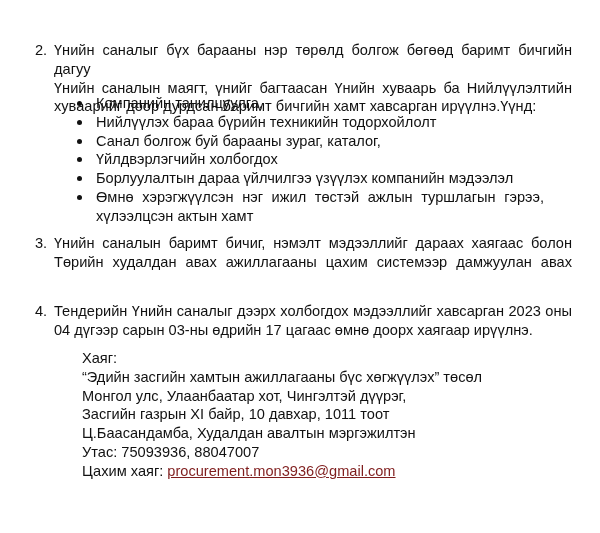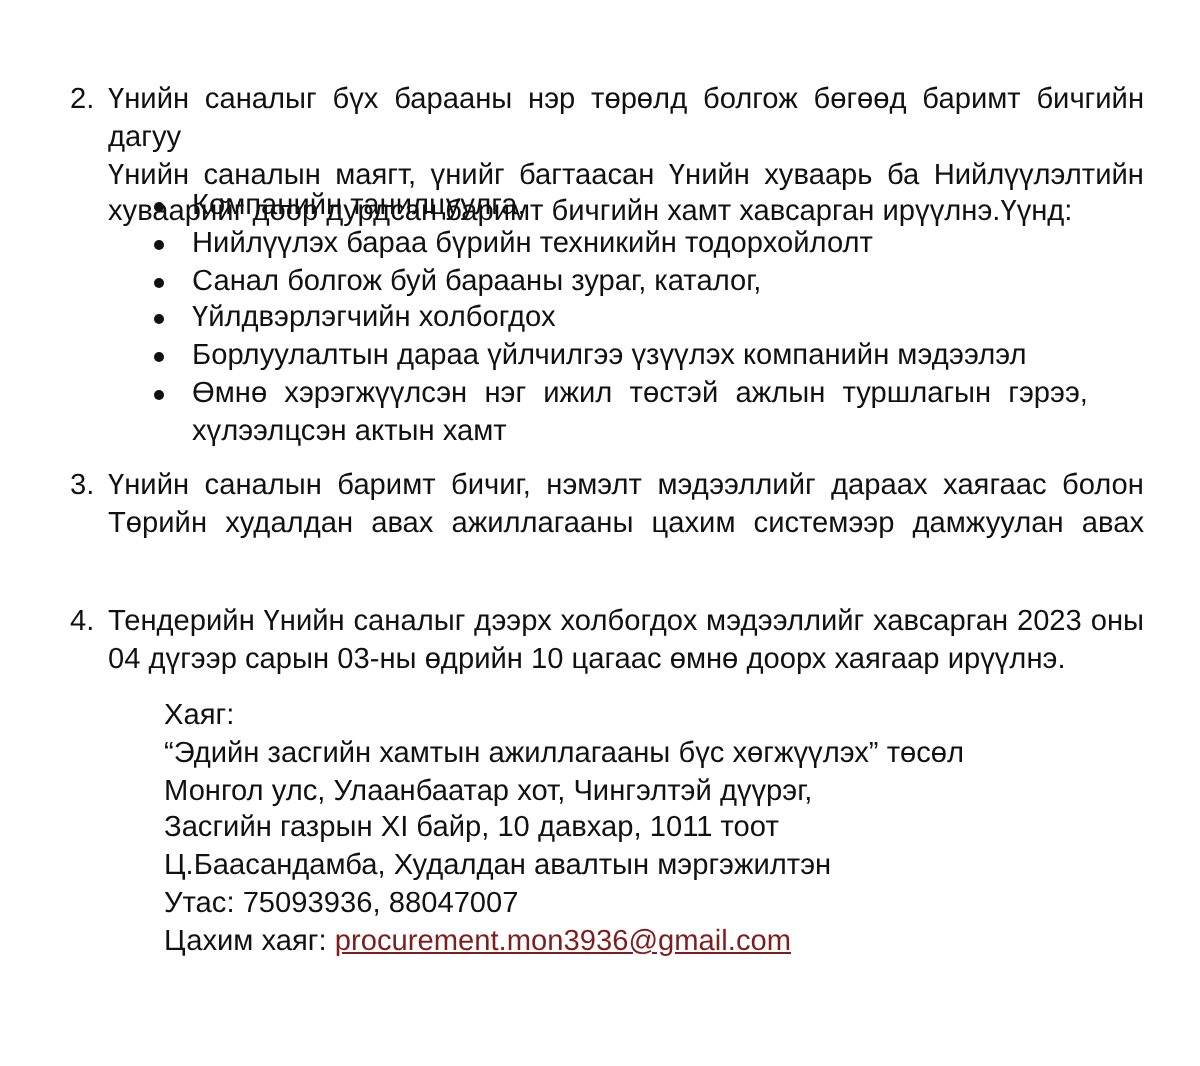--- a/index.html
+++ b/index.html
@@ -145,21 +145,21 @@
     <div class="body">
       <span class="line">Үнийн саналын баримт бичиг, нэмэлт мэдээллийг дараах хаягаас болон</span>
       <span class="line">Төрийн худалдан авах ажиллагааны цахим системээр дамжуулан авах</span>
     </div>
   </div>
 
   <div class="item" id="item4">
     <span class="num">4.</span>
     <div class="body">
       <span class="line">Тендерийн Үнийн саналыг дээрх холбогдох мэдээллийг хавсарган 2023 оны</span>
-      <span class="line last">04 дүгээр сарын 03-ны өдрийн 10 цагаас өмнө доорх хаягаар ирүүлнэ.</span>
+      <span class="line last">04 дүгээр сарын 03-ны өдрийн 17 цагаас өмнө доорх хаягаар ирүүлнэ.</span>
     </div>
   </div>
 
   <div class="address">
     <div>Хаяг:</div>
     <div>“Эдийн засгийн хамтын ажиллагааны бүс хөгжүүлэх” төсөл</div>
     <div>Монгол улс, Улаанбаатар хот, Чингэлтэй дүүрэг,</div>
     <div>Засгийн газрын XI байр, 10 давхар, 1011 тоот</div>
     <div>Ц.Баасандамба, Худалдан авалтын мэргэжилтэн</div>
     <div>Утас: 75093936, 88047007</div>

